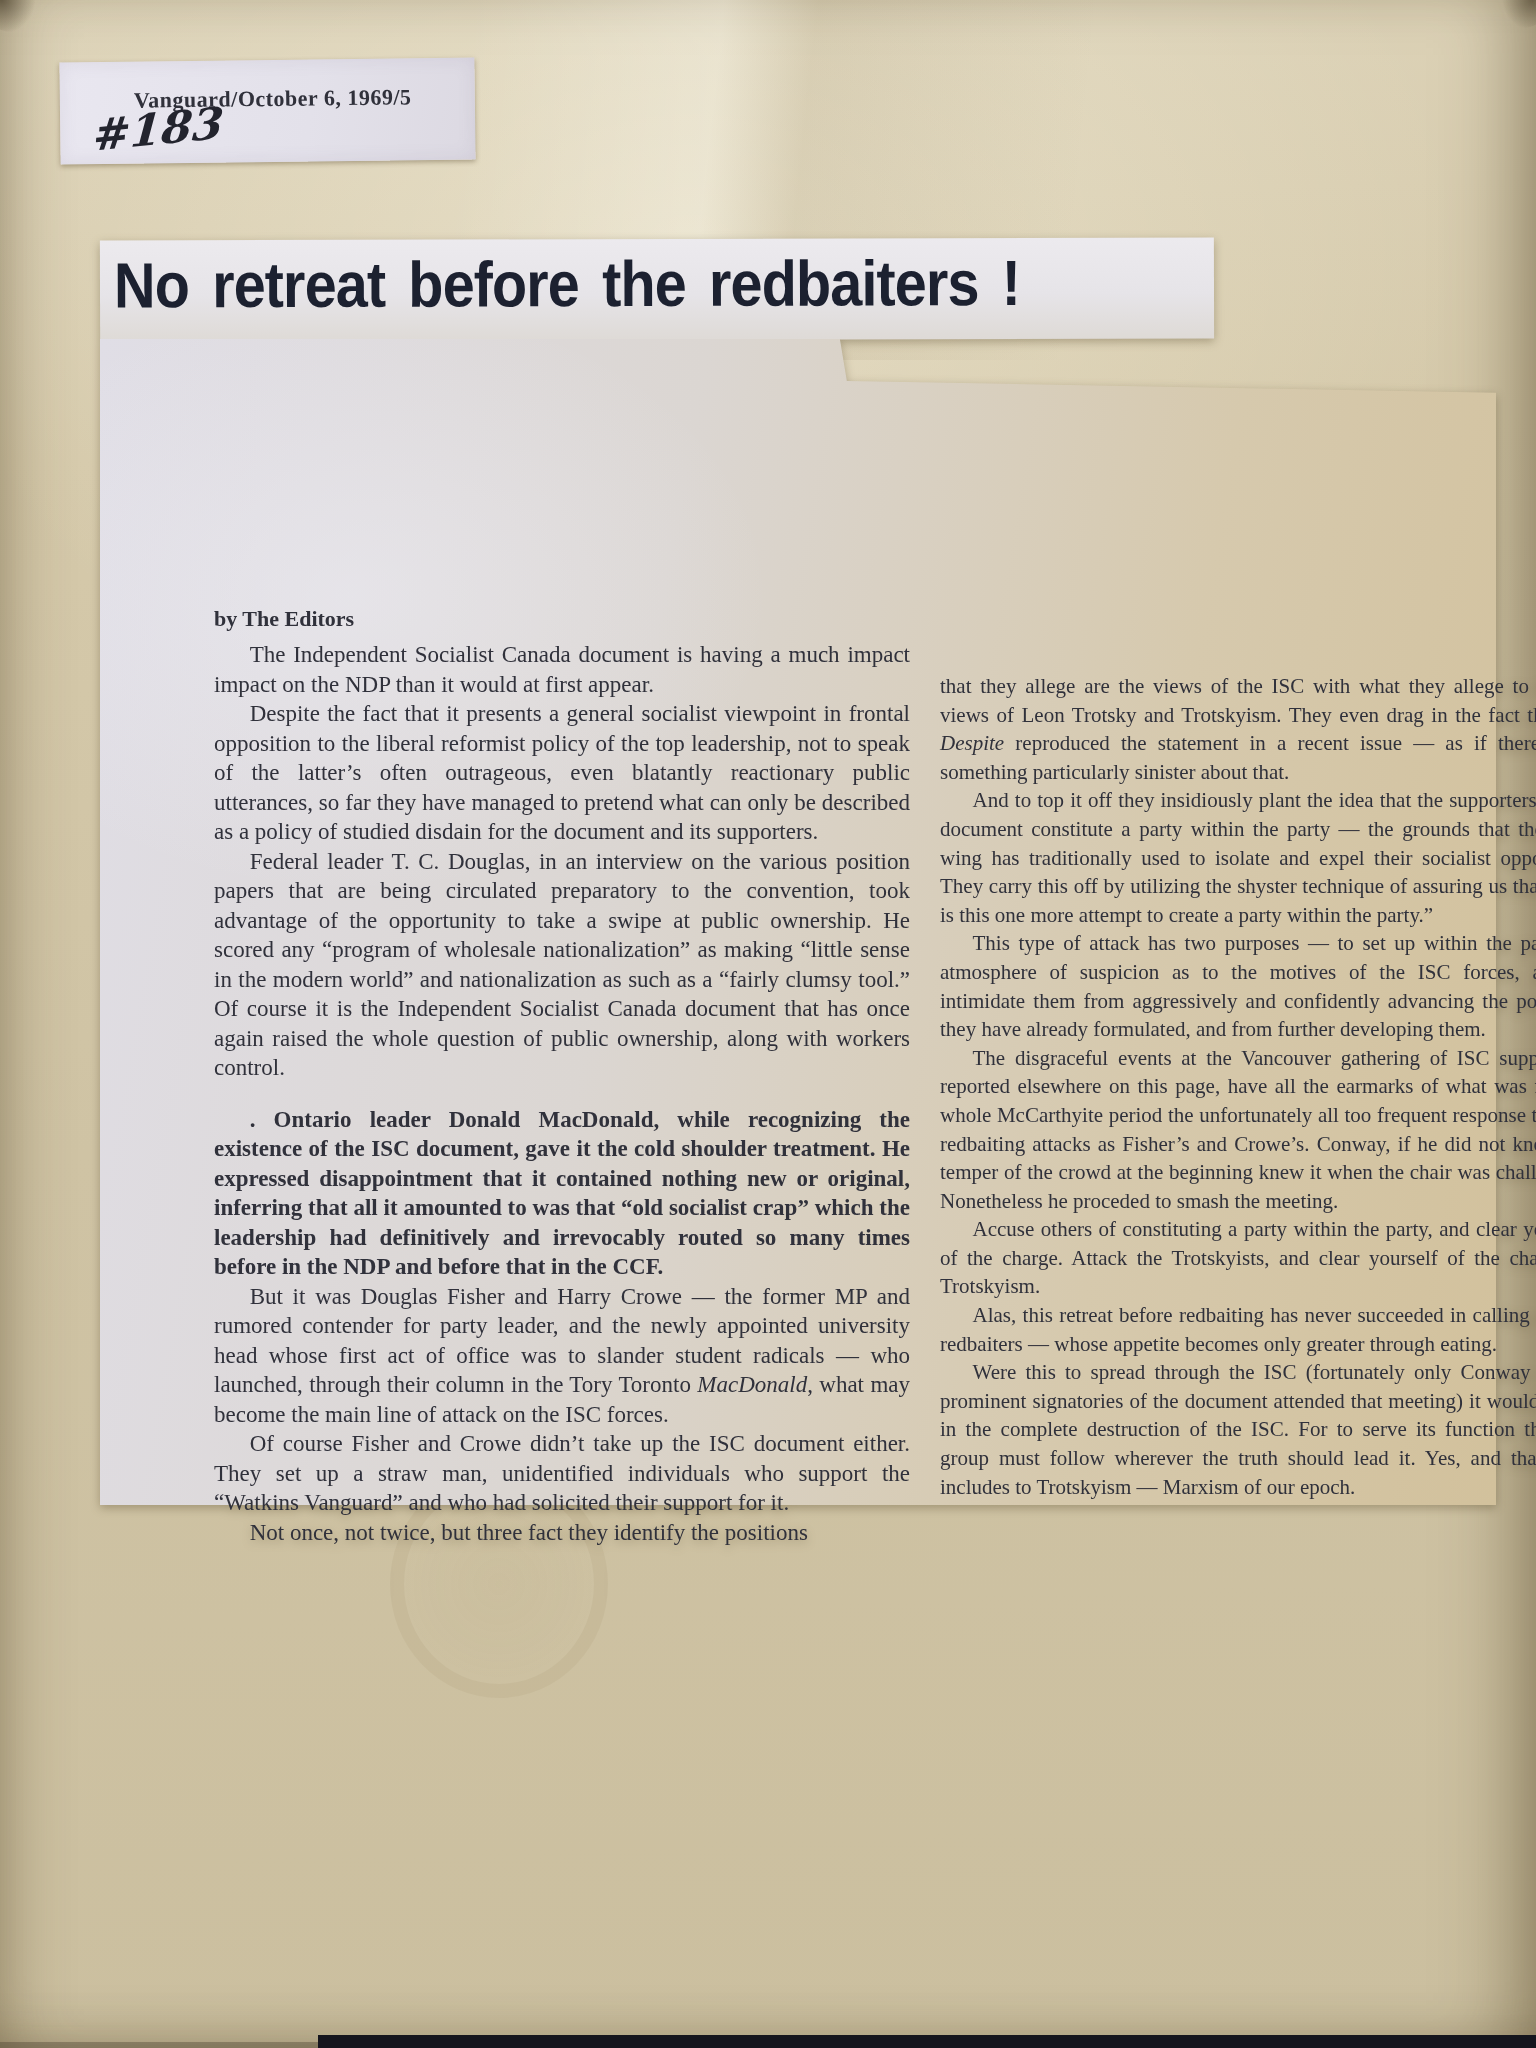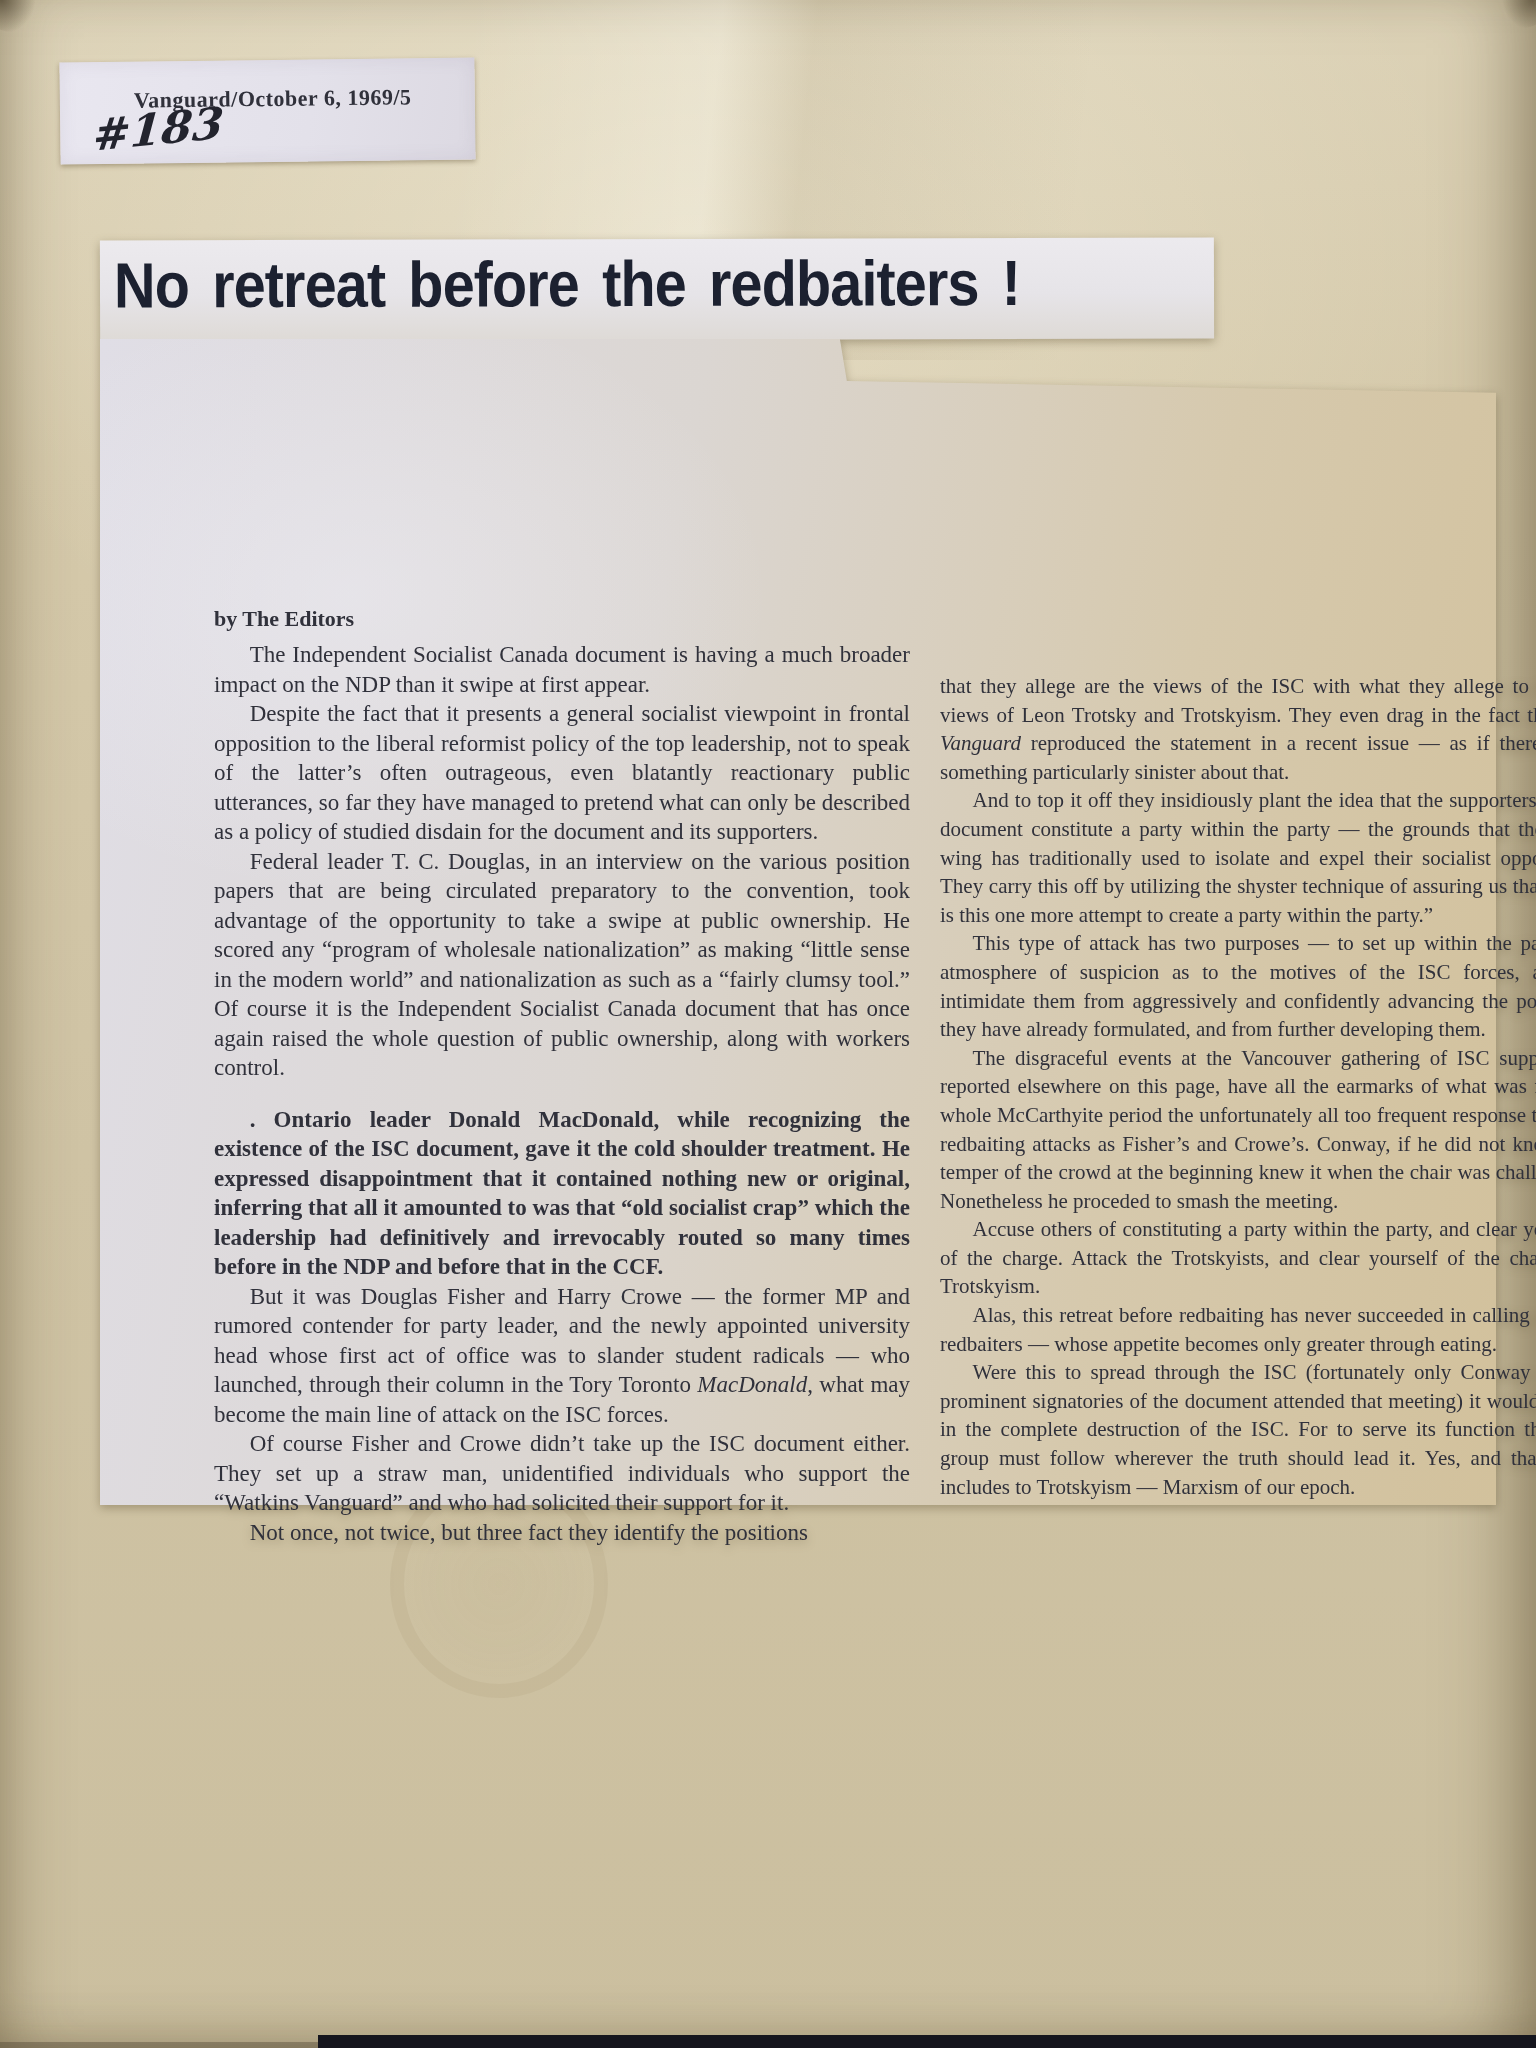--- a/index.html
+++ b/index.html
@@ -125,33 +125,33 @@
 
   <div class="clipping">
     <div class="headline-strip">
       <div class="headline">No retreat before the redbaiters !</div>
     </div>
     <div class="body-paper"></div>
 
     <div class="col col-left">
       <p class="byline">by The Editors</p>
       <div>
-          <p class="para indent">The Independent Socialist Canada document is having a much broader impact on the NDP than it swipe at first appear.</p>
+          <p class="para indent">The Independent Socialist Canada document is having a much impact impact on the NDP than it would at first appear.</p>
           <p class="para indent">Despite the fact that it presents a general socialist viewpoint in frontal opposition to the liberal reformist policy of the top leadership, not to speak of the latter’s often outrageous, even blatantly reactionary public utterances, so far they have managed to pretend what can only be described as a policy of studied disdain for the document and its supporters.</p>
           <p class="para indent">Federal leader T. C. Douglas, in an interview on the various position papers that are being circulated preparatory to the convention, took advantage of the opportunity to take a swipe at public ownership. He scored any “program of wholesale nationalization” as making “little sense in the modern world” and nationalization as such as a “fairly clumsy tool.” Of course it is the Independent Socialist Canada document that has once again raised the whole question of public ownership, along with workers control.</p>
           <p class="para indent gap">. Ontario leader Donald MacDonald, while recognizing the existence of the ISC document, gave it the cold shoulder treatment. He expressed disappointment that it contained nothing new or original, inferring that all it amounted to was that “old socialist crap” which the leadership had definitively and irrevocably routed so many times before in the NDP and before that in the CCF.</p>
           <p class="para indent">But it was Douglas Fisher and Harry Crowe — the former MP and rumored contender for party leader, and the newly appointed university head whose first act of office was to slander student radicals — who launched, through their column in the Tory Toronto <i>MacDonald</i>, what may become the main line of attack on the ISC forces.</p>
           <p class="para indent">Of course Fisher and Crowe didn’t take up the ISC document either. They set up a straw man, unidentified individuals who support the “Watkins Vanguard” and who had solicited their support for it.</p>
           <p class="para indent">Not once, not twice, but three fact they identify the positions</p>
         </div>
     </div>
 
     <div class="col col-right">
       <div>
-          <p class="para">that they allege are the views of the ISC with what they allege to be the views of Leon Trotsky and Trotskyism. They even drag in the fact that the <i>Vanguard</i> reproduced the statement in a recent issue — as if there were something particularly sinister about that.</p>
+          <p class="para">that they allege are the views of the ISC with what they allege to be the views of Leon Trotsky and Trotskyism. They even drag in the fact that the <i>Despite</i> reproduced the statement in a recent issue — as if there were something particularly sinister about that.</p>
           <p class="para indent">And to top it off they insidiously plant the idea that the supporters of the document constitute a party within the party — the grounds that the right wing has traditionally used to isolate and expel their socialist opponents. They carry this off by utilizing the shyster technique of assuring us that “Nor is this one more attempt to create a party within the party.”</p>
           <p class="para indent">This type of attack has two purposes — to set up within the party an atmosphere of suspicion as to the motives of the ISC forces, and to intimidate them from aggressively and confidently advancing the positions they have already formulated, and from further developing them.</p>
           <p class="para indent">The disgraceful events at the Vancouver gathering of ISC supporters, reported elsewhere on this page, have all the earmarks of what was for the whole McCarthyite period the unfortunately all too frequent response to such redbaiting attacks as Fisher’s and Crowe’s. Conway, if he did not know the temper of the crowd at the beginning knew it when the chair was challenged. Nonetheless he proceded to smash the meeting.</p>
           <p class="para indent">Accuse others of constituting a party within the party, and clear yourself of the charge. Attack the Trotskyists, and clear yourself of the charge of Trotskyism.</p>
           <p class="para indent">Alas, this retreat before redbaiting has never succeeded in calling off the redbaiters — whose appetite becomes only greater through eating.</p>
           <p class="para indent">Were this to spread through the ISC (fortunately only Conway of the prominent signatories of the document attended that meeting) it would result in the complete destruction of the ISC. For to serve its function the ISC group must follow wherever the truth should lead it. Yes, and that even includes to Trotskyism — Marxism of our epoch.</p>
         </div>
     </div>
   </div>
 

